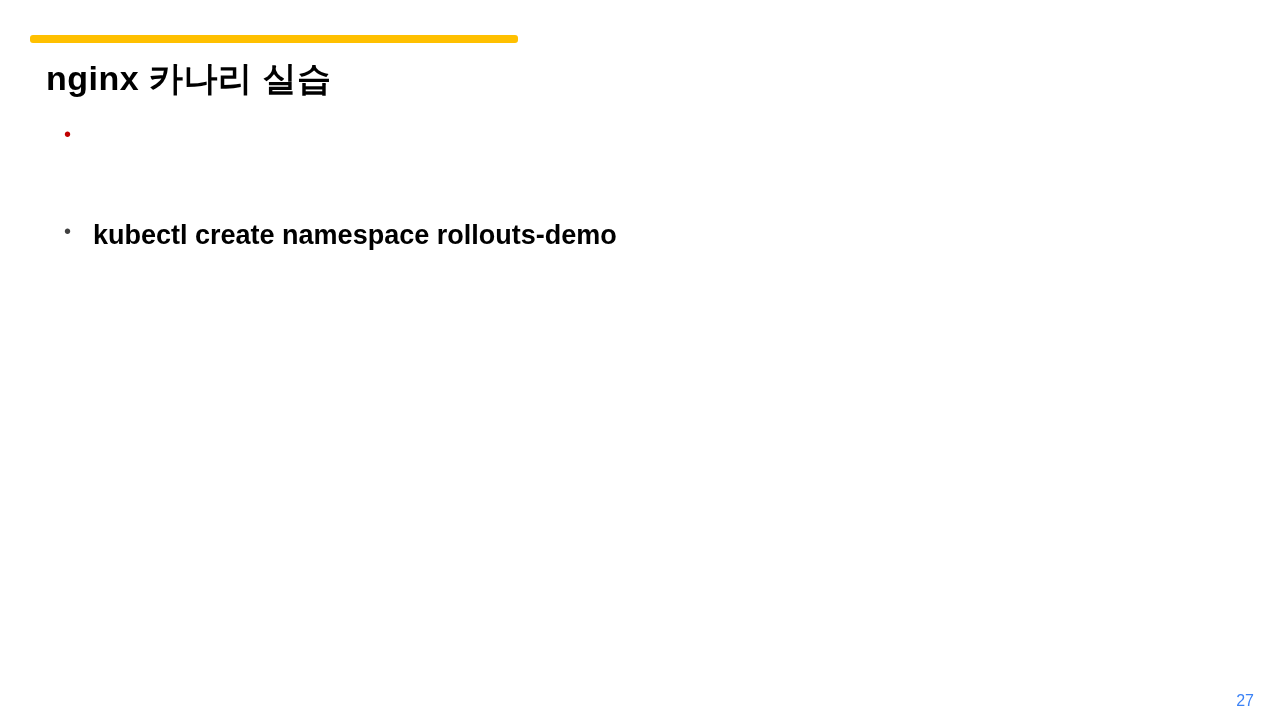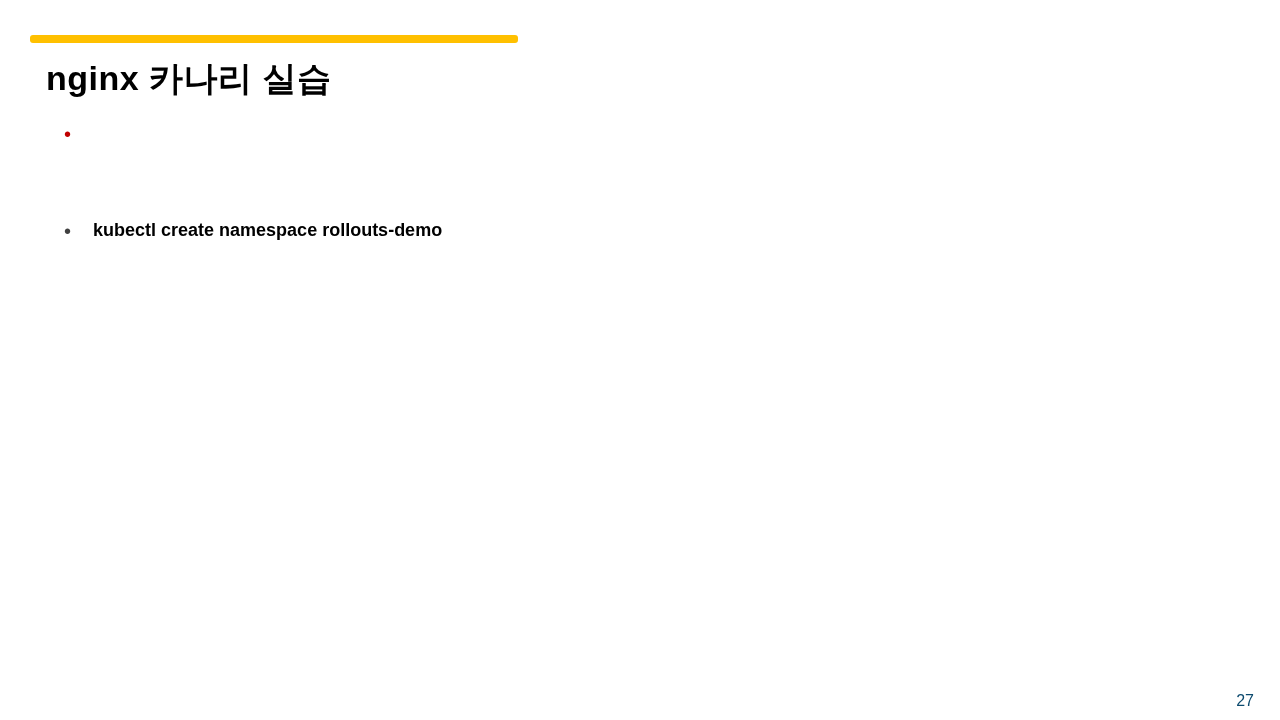--- a/index.html
+++ b/index.html
@@ -71,29 +71,29 @@
   .bullet-red .bullet-text {
     color: #C00000;
   }
 
   .bullet-black .bullet-dot {
     color: #404040;
   }
 
   .bullet-black .bullet-text {
     color: #000000;
-    font-size: 18px;
+    font-size: 27px;
   }
 
   .page-number {
     position: absolute;
     right: 30px;
     bottom: 14px;
     font-size: 16px;
-    color: #0c4a6e;
+    color: #3b82f6;
   }
 </style>
 </head>
 <body>
 
 <div class="slide">
 
   <div class="accent-bar"></div>
 
   <h1 class="slide-title">nginx 카나리 실습</h1>

